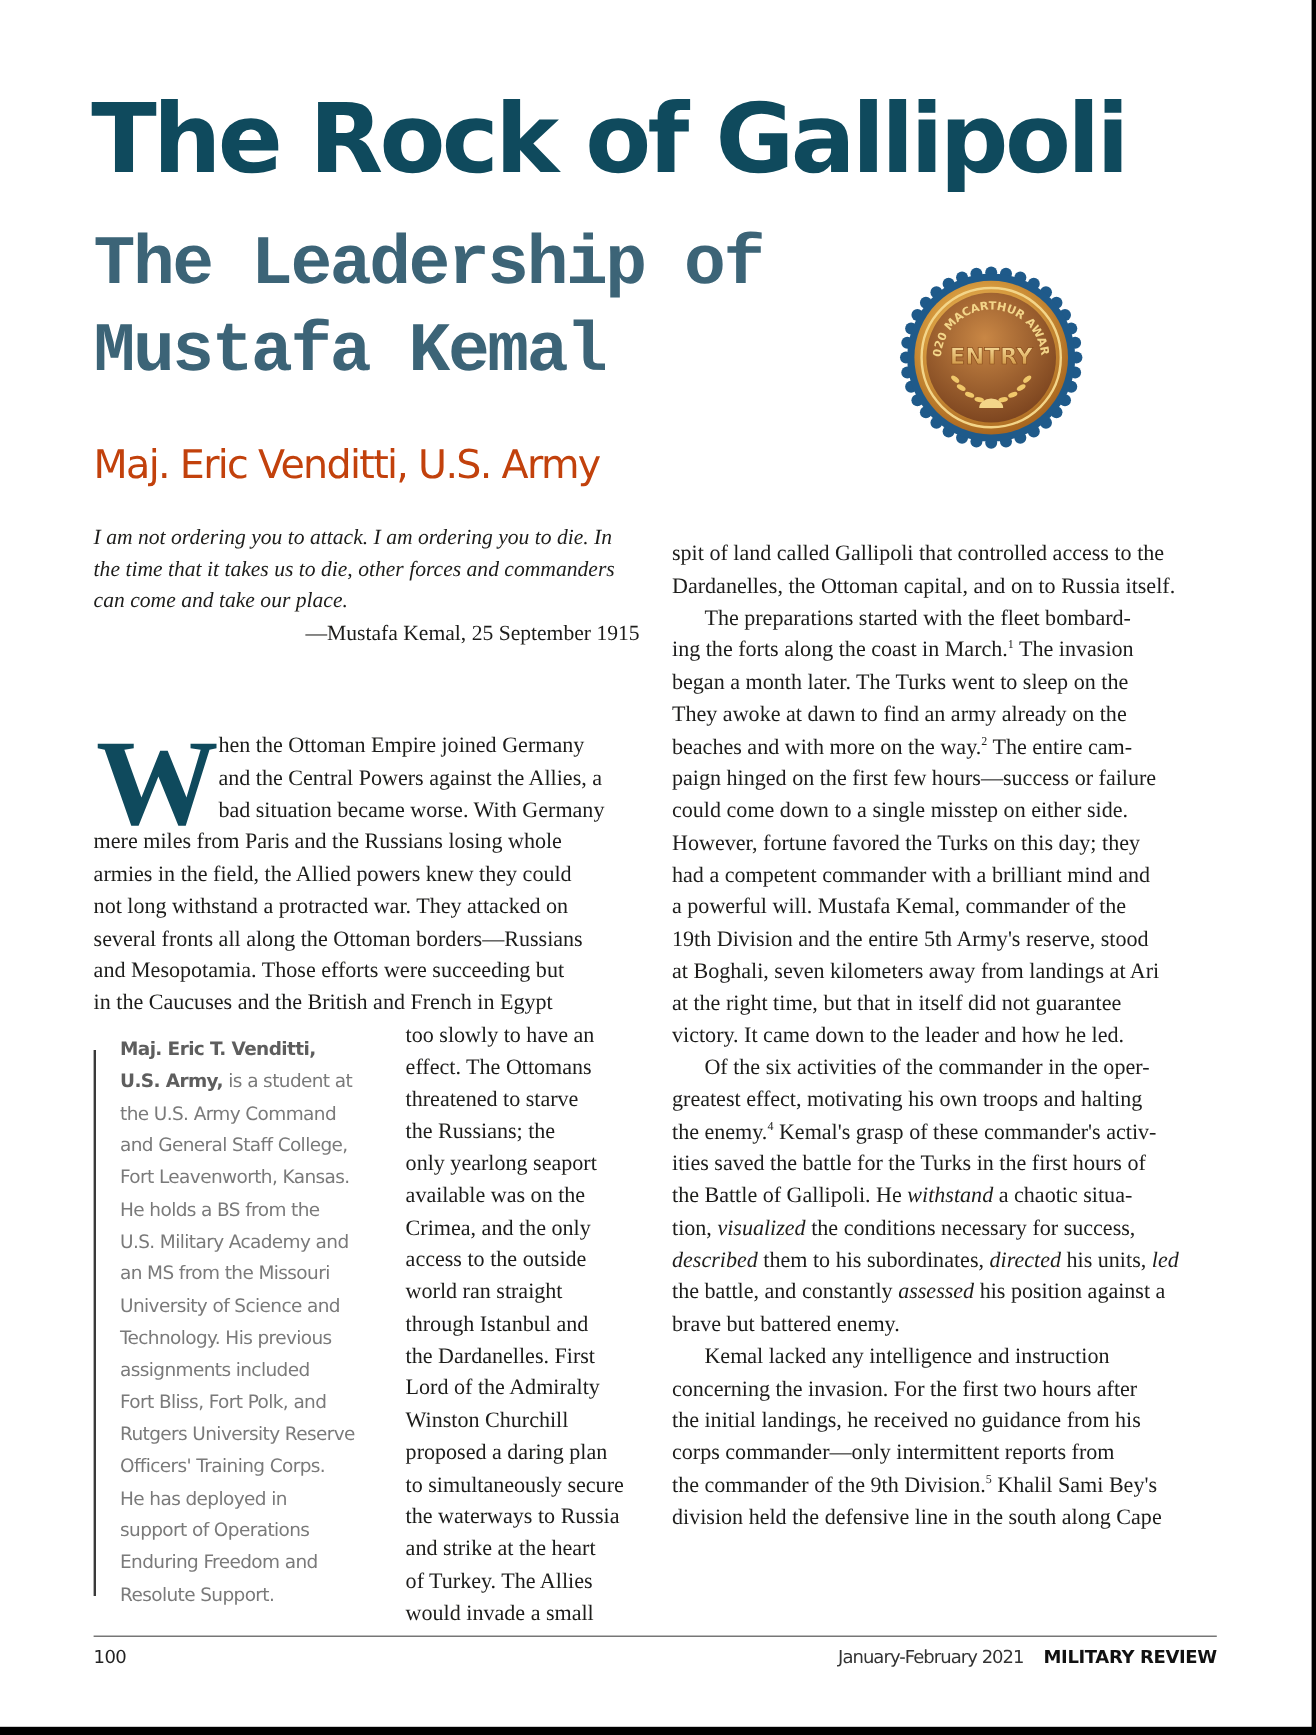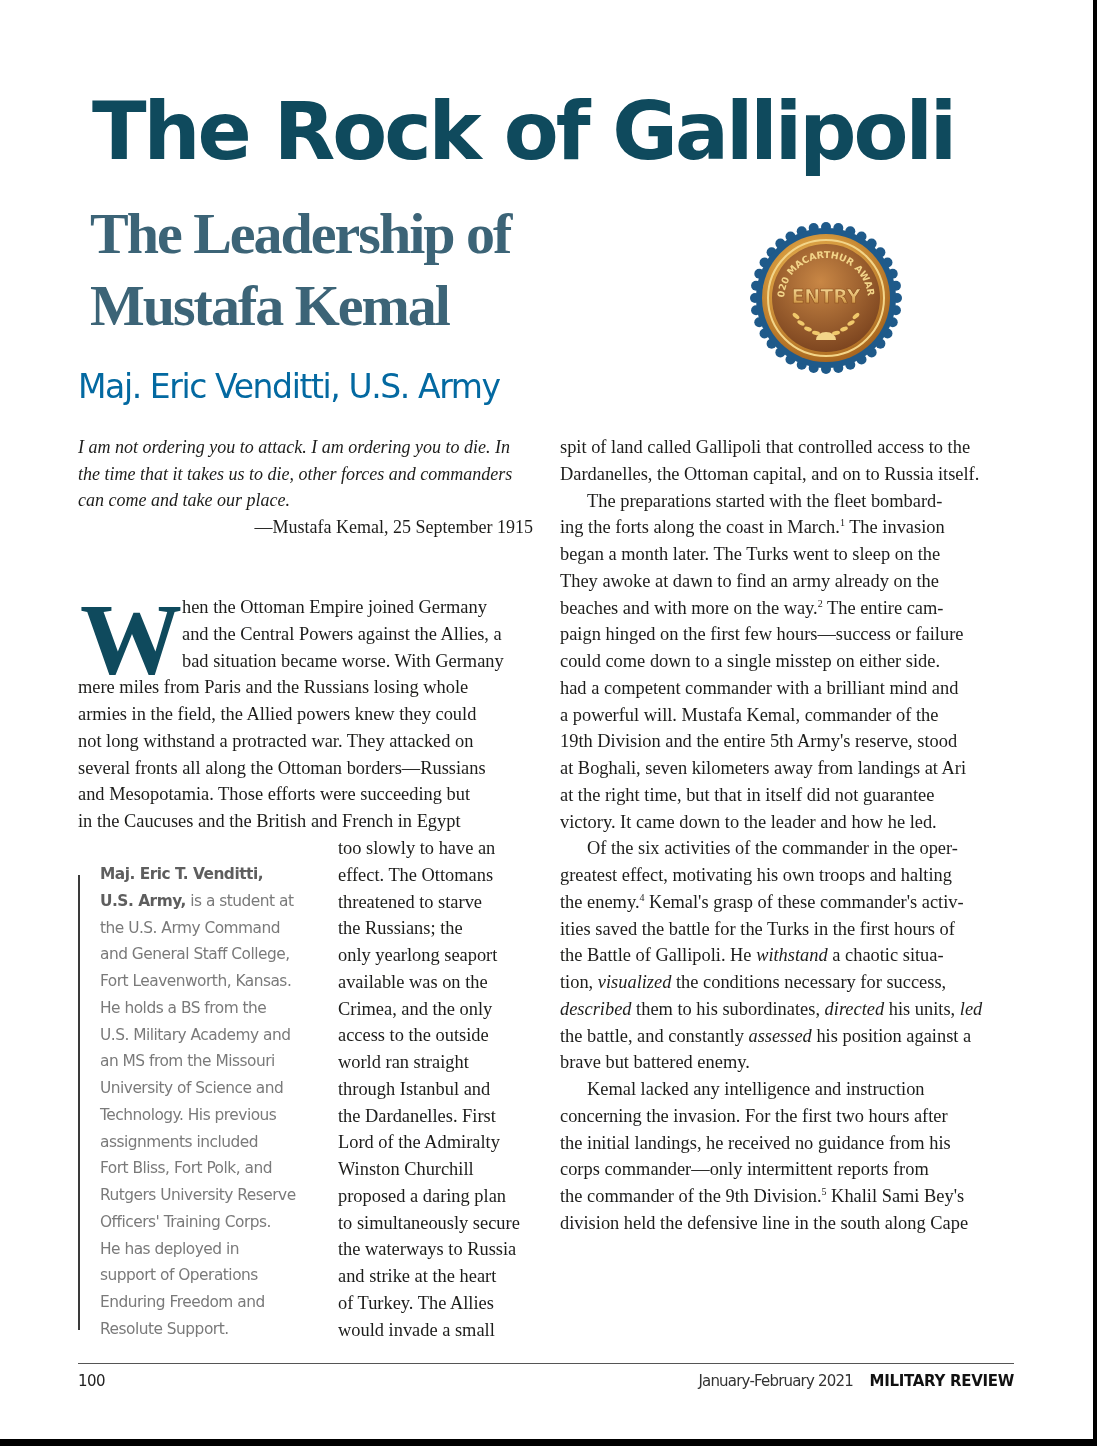--- a/index.html
+++ b/index.html
@@ -6,53 +6,53 @@
   body {
     width: 1097px; height: 1446px; position: relative; overflow: hidden;
     background: #ffffff;
     font-family: "Liberation Serif", "DejaVu Serif", serif;
     color: #1d1d1b;
   }
   .page-edge-right { position: absolute; left: 1093px; top: 0; width: 4px; height: 1446px; background: #000; }
   .page-edge-bottom { position: absolute; left: 0; top: 1439px; width: 1097px; height: 7px; background: #000; }
 
   .title {
-    position: absolute; left: 76px; top: 66px; margin: 16px;
+    position: absolute; left: 76px; top: 66px; margin: 0;
     font-family: "DejaVu Sans", sans-serif; font-weight: bold;
     font-size: 80px; letter-spacing: -3px; line-height: 100px;
     color: #0f4a5d;
   }
   .subtitle {
-    position: absolute; left: 78px; top: 186px; margin: 12px; width: 620px;
-    font-family: Liberation Serif, serif; font-weight: bold;
+    position: absolute; left: 78px; top: 186px; margin: 0; width: 620px;
+    font-family: Liberation Mono, monospace; font-weight: bold;
     font-size: 58px; letter-spacing: -2px; line-height: 72px;
     color: #3c6477;
   }
   .byline {
     position: absolute; left: 78px; top: 362px; margin: 0;
     font-family: "DejaVu Sans", sans-serif; font-weight: normal;
     font-size: 33px; letter-spacing: -1.4px; line-height: 50px;
-    color: #0369a1;
+    color: #c2410c;
   }
 
   
   .badge { position: absolute; left: 744px; top: 220px; width: 164px; height: 160px; }
   .badge svg { display: block; }
 
   
   .epigraph {
     position: absolute; left: 78px; top: 434px; width: 460px;
     font-size: 18px; line-height: 26.7px; font-style: italic;
   }
   .epigraph-attrib {
     position: absolute; left: 78px; top: 514px; width: 455px;
     text-align: right; font-size: 18px; line-height: 27px;
   }
 
-  .body-text { font-size: 18.4px; line-height: 26.75px; }
+  .body-text { font-size: 18.4px; line-height: 26.75px; margin-top: 14px; }
 
   
   .col1-intro { position: absolute; left: 78px; top: 594px; width: 460px; }
   .col1-intro .line { display: block; white-space: nowrap; height: 26.75px; }
   .col1-intro .indent { padding-left: 104px; }
   .dropcap {
     position: absolute; left: 2px; top: 4px;
     font-family: "Liberation Serif", serif; font-weight: bold;
     font-size: 102px; line-height: 84px; color: #0f4a5d;
   }
@@ -242,20 +242,21 @@
 <div class="col2 body-text">
   <span class="line">spit of land called Gallipoli that controlled access to the</span>
   <span class="line">Dardanelles, the Ottoman capital, and on to Russia itself.</span>
   <span class="line pi">The preparations started with the fleet bombard-</span>
   <span class="line"><span>ing the forts along the coast in March.</span><sup>1</sup><span> The invasion</span></span>
   <span class="line">began a month later. The Turks went to sleep on the</span>
   <span class="line">They awoke at dawn to find an army already on the</span>
   <span class="line"><span>beaches and with more on the way.</span><sup>2</sup><span> The entire cam-</span></span>
   <span class="line">paign hinged on the first few hours—success or failure</span>
   <span class="line">could come down to a single misstep on either side.</span>
+  <span class="line">However, fortune favored the Turks on this day; they</span>
   <span class="line">had a competent commander with a brilliant mind and</span>
   <span class="line">a powerful will. Mustafa Kemal, commander of the</span>
   <span class="line">19th Division and the entire 5th Army's reserve, stood</span>
   <span class="line">at Boghali, seven kilometers away from landings at Ari</span>
   <span class="line">at the right time, but that in itself did not guarantee</span>
   <span class="line">victory. It came down to the leader and how he led.</span>
   <span class="line pi">Of the six activities of the commander in the oper-</span>
   <span class="line">greatest effect, motivating his own troops and halting</span>
   <span class="line"><span>the enemy.</span><sup>4</sup><span> Kemal's grasp of these commander's activ-</span></span>
   <span class="line">ities saved the battle for the Turks in the first hours of</span>

